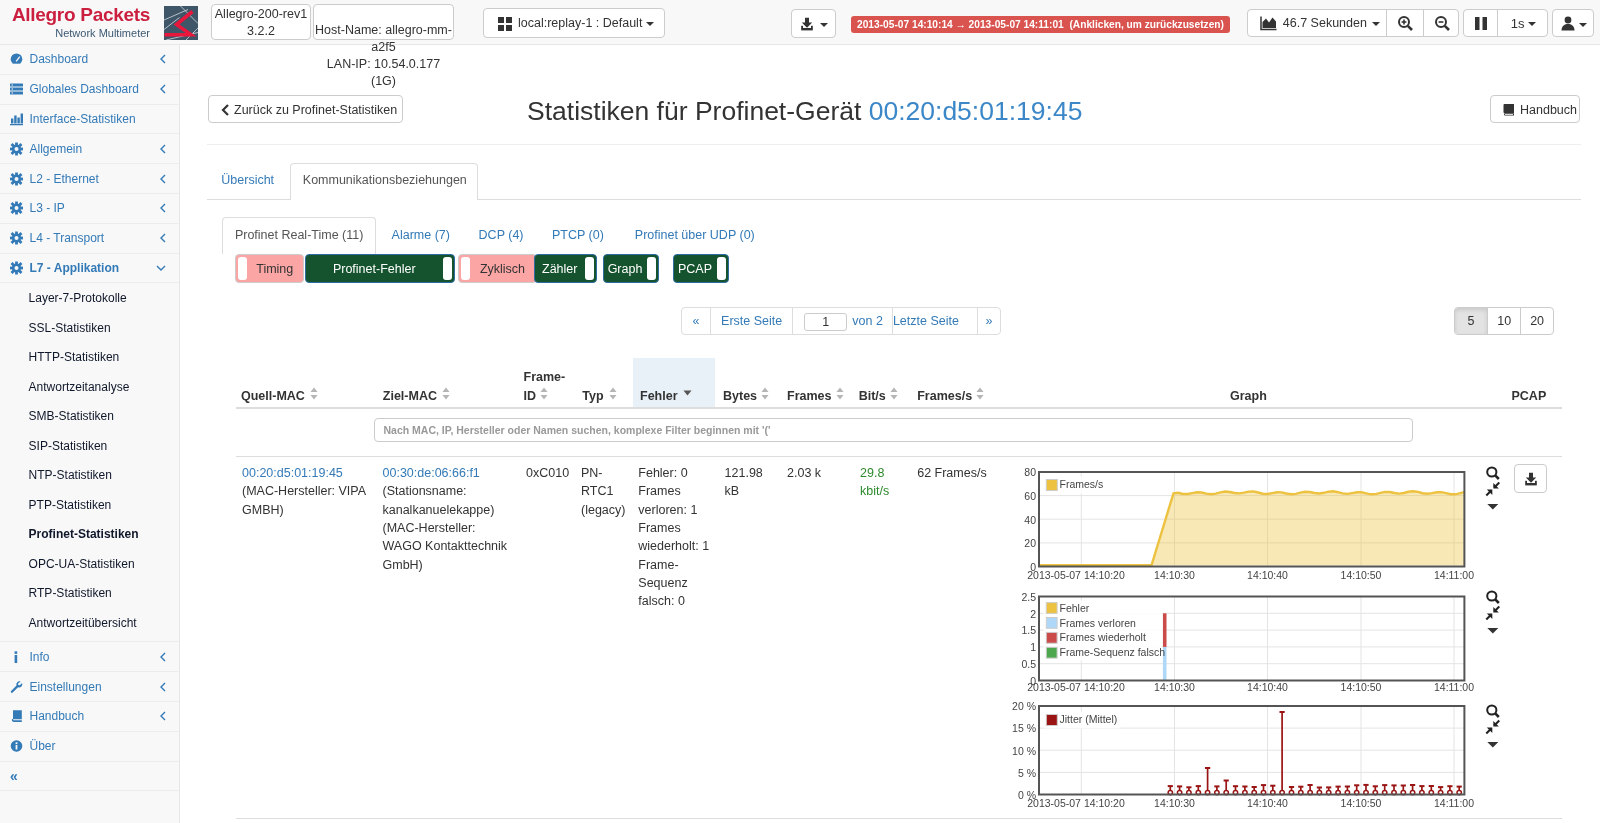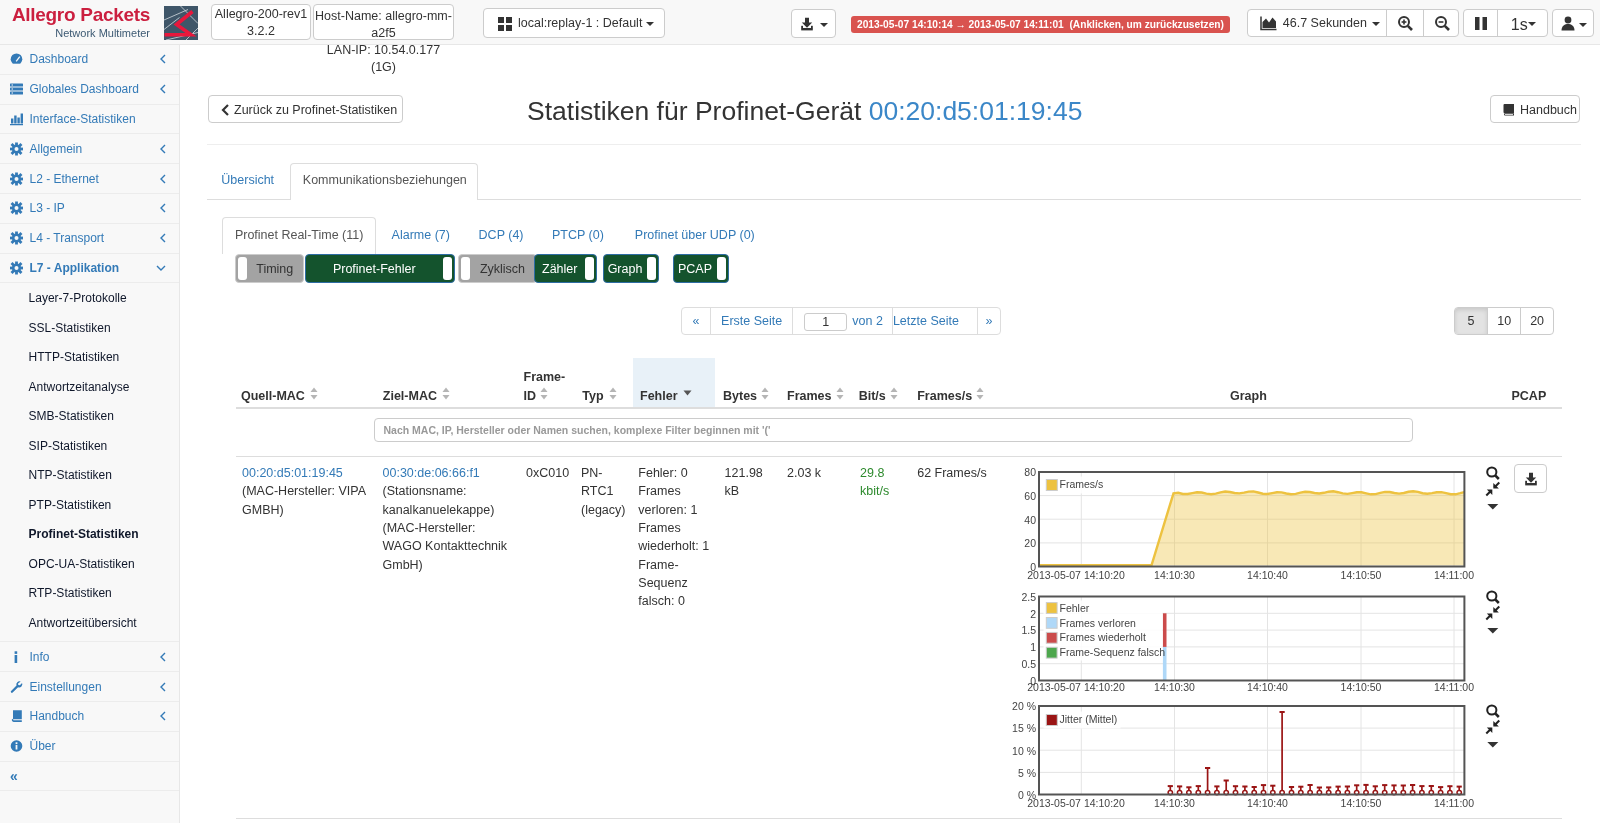--- a/index.html
+++ b/index.html
@@ -10,21 +10,21 @@
 #topbar{position:absolute;left:0;top:0;width:1600px;height:45px;background:#f8f8f8;border-bottom:1px solid #e7e7e7}
 #sidebar{position:absolute;left:0;top:45px;width:180px;height:778px;background:#f8f8f8;border-right:1px solid #e7e7e7}
 .sbitem{position:relative;height:29.8px;border-bottom:1px solid #ececec;color:#337ab7;font-size:12px}
 .sbitem .lab{position:absolute;left:29.5px;top:50%;transform:translateY(-50%)}
 .sbitem .ico{position:absolute;left:10px;top:50%;transform:translateY(-50%);width:13px;height:13px}
 .sbitem .chev{position:absolute;right:13px;top:50%;transform:translateY(-50%)}
 .sbsub{position:relative;height:29.5px;color:#0f172a;font-size:12px}
 .sbsub .lab{position:absolute;left:28.6px;top:50%;transform:translateY(-50%)}
 .tgl{position:absolute;top:254px;height:29px;border-radius:4px;font-size:12.5px}
 .tgl.on{background:#14532d;border:1px solid #2e6da4;color:#fff}
-.tgl.off{background:#a3a3a3;border:1px solid #ccc;color:#333}
+.tgl.off{background:#fca5a5;border:1px solid #ccc;color:#333}
 .tgl .knob{position:absolute;top:2px;bottom:2px;width:9px;background:#fff;border-radius:3px}
 .tgl.on .knob{right:2px}
 .tgl.off .knob{left:2px}
 .tgl .lbl{position:absolute;top:50%;transform:translateY(-50%);left:0;right:0;text-align:center}
 .tgl.off .lbl{left:11px}
 .tgl.on .lbl{right:11px}
 .th{position:absolute;font-weight:bold;font-size:12.5px;color:#333}
 .cell{position:absolute;font-size:12.5px;line-height:18.3px;color:#333}
 a.ml{color:#337ab7;text-decoration:none}
 </style></head><body>
@@ -38,21 +38,21 @@
       <g stroke="#c3ccd3" stroke-width="0.9">
         <line x1="164" y1="20" x2="188" y2="9.5"></line>
         <line x1="180.5" y1="6" x2="198" y2="23.5"></line>
         <line x1="164" y1="29.5" x2="179.5" y2="17.5"></line>
         <line x1="166" y1="40" x2="198" y2="32.5"></line>
         <line x1="186" y1="40" x2="198" y2="28"></line>
       </g>
       <path d="M192.5 11.5 L176.5 24.5 L191 34.8 L164.5 34.8" fill="none" stroke="#e8173c" stroke-width="3.6"></path>
     </svg>
 <div class="btn" style="left:211px;top:4px;width:100px;height:36px;font-size:12.5px;line-height:17px;text-align:center;padding-top:1px">Allegro-200-rev1<br>3.2.2</div>
-<div class="btn" style="left:313px;top:4px;width:141px;height:36px;font-size:12.5px;line-height:17px;text-align:center;padding-top:3px">Host-Name: allegro-mm-a2f5<br>LAN-IP: 10.54.0.177 (1G)</div>
+<div class="btn" style="left:313px;top:4px;width:141px;height:36px;font-size:12.5px;line-height:17px;text-align:center;padding-top:17px">Host-Name: allegro-mm-a2f5<br>LAN-IP: 10.54.0.177 (1G)</div>
 <div class="btn" style="left:483px;top:8px;width:182px;height:30px">
       <svg style="position:absolute;left:14px;top:8px" width="14" height="14" viewBox="0 0 14 14">
         <rect x="0" y="0" width="6" height="6" fill="#333"></rect>
         <rect x="8" y="0" width="6" height="6" fill="#333"></rect>
         <rect x="0" y="8" width="6" height="6" fill="#333"></rect>
         <rect x="8" y="8" width="6" height="6" fill="#333"></rect>
       </svg>
       <span style="position:absolute;left:34px;top:7px;font-size:12.5px">local:replay-1 : Default</span>
       <span class="caret" style="position:absolute;right:10px;top:13px"></span>
     </div>
@@ -86,21 +86,21 @@
         <line x1="4.6" y1="7" x2="9.4" y2="7" stroke="#333" stroke-width="1.6"></line>
         <line x1="10.8" y1="10.8" x2="15" y2="15" stroke="#333" stroke-width="2.6"></line>
       </svg>
     </div>
 <div class="btn" style="left:1462.8px;top:8.5px;width:85.5px;height:28px">
       <svg style="position:absolute;left:11px;top:7px" width="12" height="13" viewBox="0 0 12 13">
         <rect x="0" y="0" width="4.5" height="13" fill="#333"></rect>
         <rect x="7.5" y="0" width="4.5" height="13" fill="#333"></rect>
       </svg>
       <div style="position:absolute;left:33px;top:0;bottom:0;border-left:1px solid #ccc"></div>
-      <span style="position:absolute;left:47px;top:6px;font-size:16px">1s</span>
+      <span style="position:absolute;left:47px;top:6px;font-size:13px">1s</span>
       <span class="caret" style="position:absolute;left:64px;top:12px"></span>
     </div>
 <div class="btn" style="left:1551.6px;top:8.5px;width:42px;height:28px">
       <svg style="position:absolute;left:8px;top:6px" width="14" height="15" viewBox="0 0 14 15">
         <circle cx="7" cy="4" r="3.4" fill="#333"></circle>
         <path d="M0.5 14.5 C0.5 9.5 4 8 7 8 C10 8 13.5 9.5 13.5 14.5 Z" fill="#333"></path>
       </svg>
       <span class="caret" style="position:absolute;right:6px;top:13px"></span>
     </div>
 </div>

